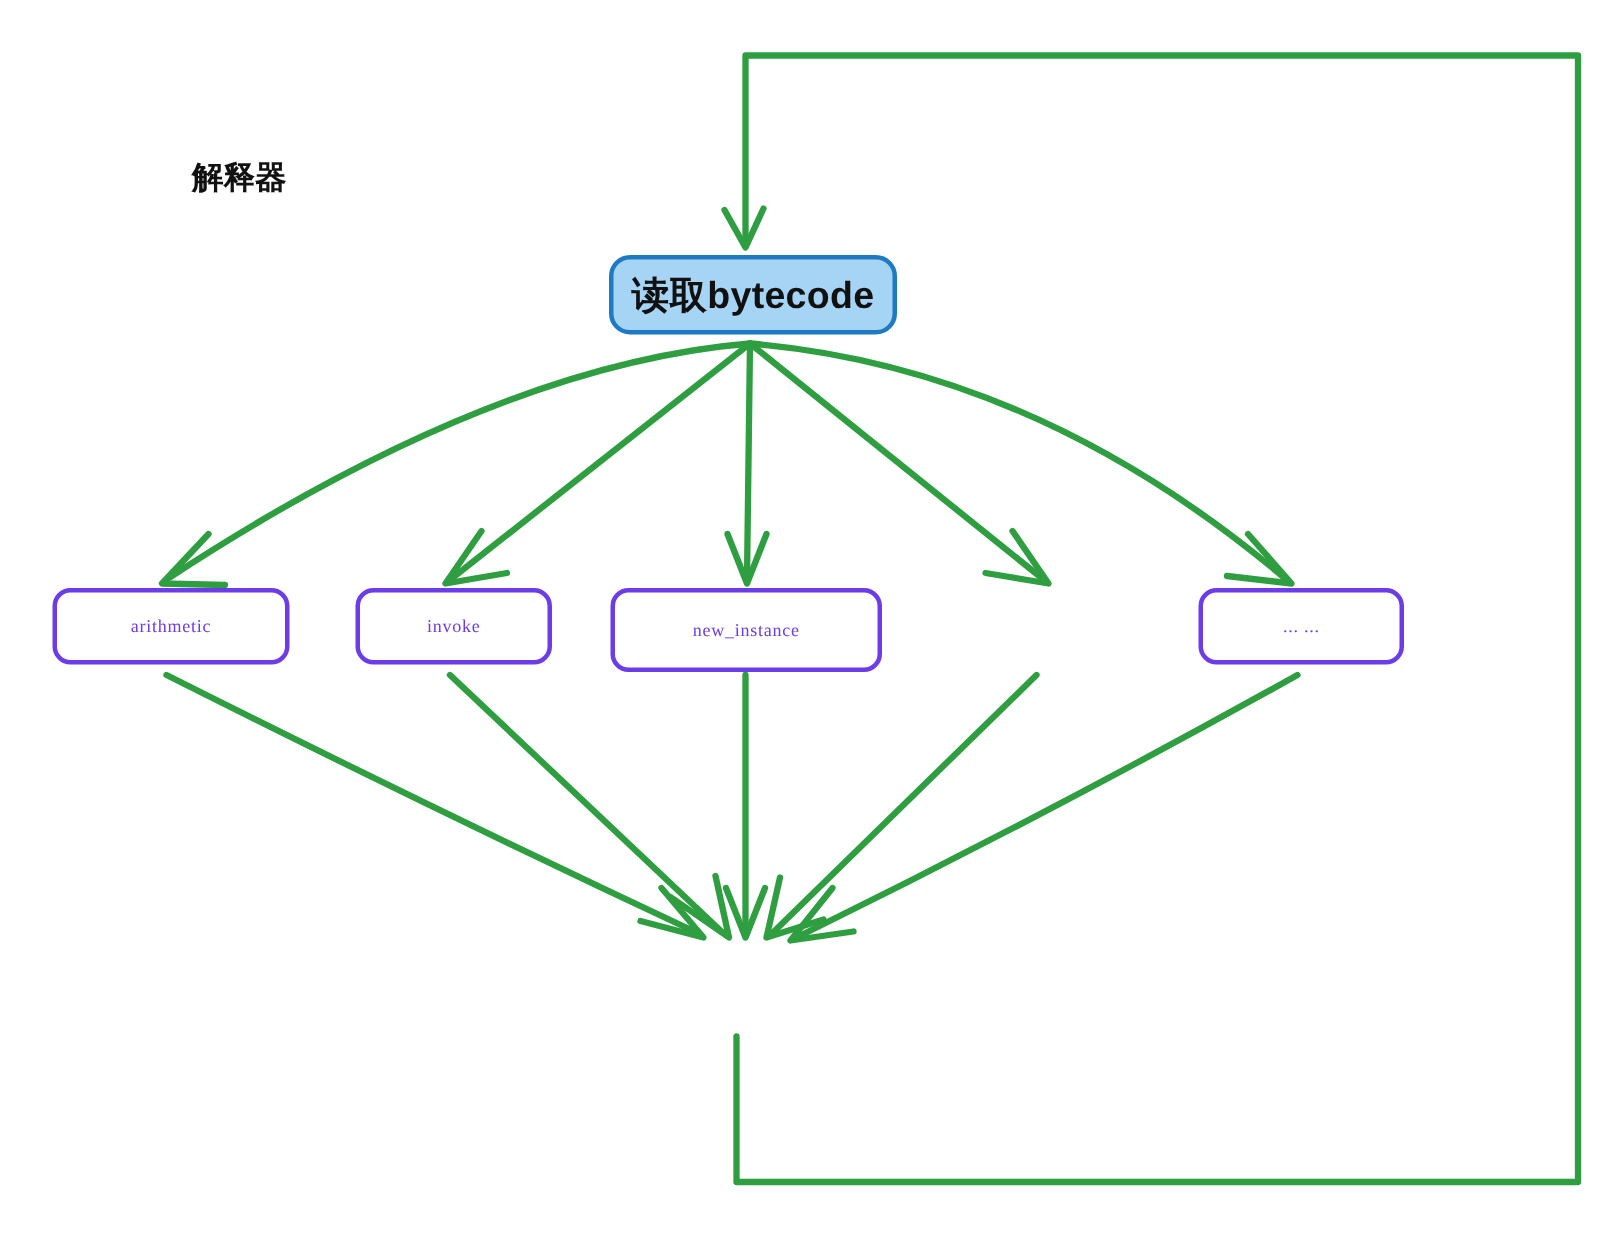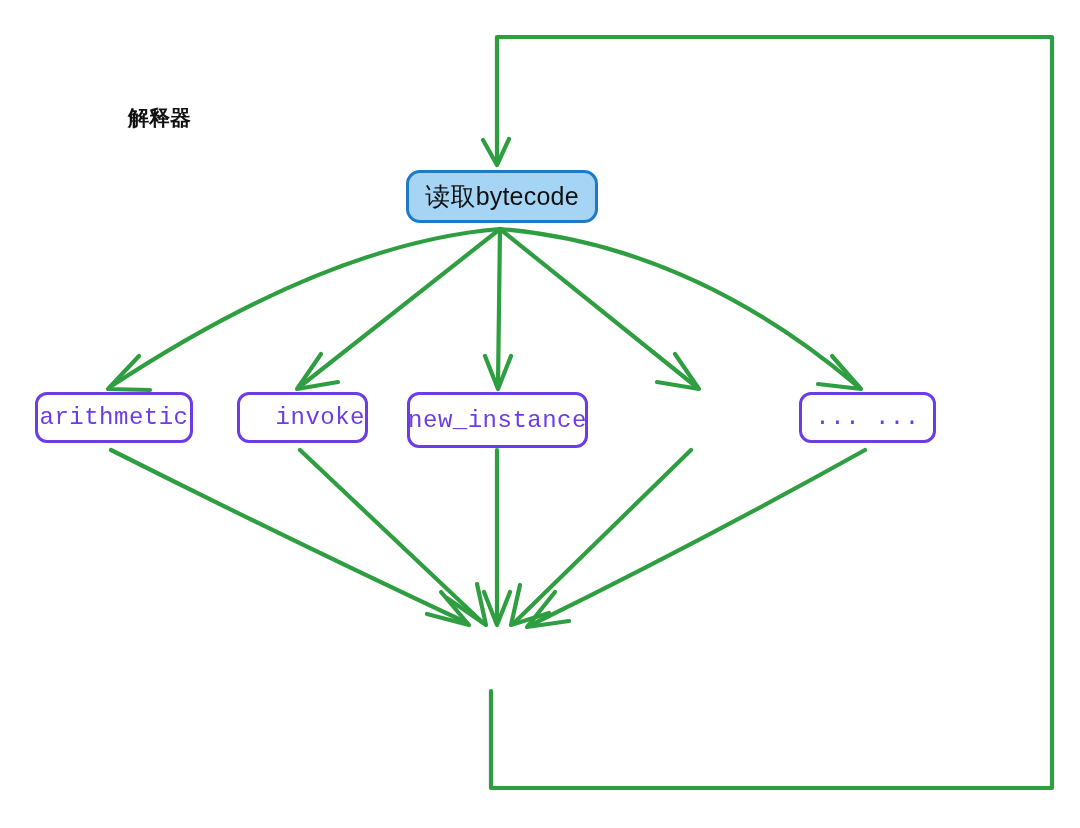--- a/index.html
+++ b/index.html
@@ -36,50 +36,50 @@
     justify-content: center;
     text-align: center;
     z-index: 3;
   }
   .node-process {
     background: #a5d4f5;
     border: 3px solid #1f7ac4;
     border-radius: 14px;
     color: #111111;
     font-family: "Liberation Sans", sans-serif;
-    font-weight: normal;
+    font-weight: bold;
     font-size: 25px;
     letter-spacing: 0.2px;
     text-align: center;
   }
   .node-op {
     background: #ffffff;
     border: 3px solid #6c3ce9;
     border-radius: 12px;
     color: #6c3ce9;
-    font-family: Liberation Mono, monospace;
-    font-size: 24px;
+    font-family: Liberation Serif, serif;
+    font-size: 12px;
     letter-spacing: 0.5px;
   }
   #title-label {
     position: absolute;
     left: 128px;
     top: 104px;
     font-family: "Liberation Sans", sans-serif;
     font-weight: bold;
     font-size: 21px;
     color: #111111;
     z-index: 4;
     white-space: nowrap;
   }
   
   #node-read-bytecode { left: 406px; top: 170px; width: 192px; height: 53px; }
   #node-save-result   { left: 367px; top: 629px; width: 258px; height: 61px; }
   #node-op-0 { left: 35px;  top: 392px; width: 158px; height: 51px; }
-  #node-op-1 { left: 237px; top: 392px; width: 131px; height: 51px; justify-content: flex-end; }
+  #node-op-1 { left: 237px; top: 392px; width: 131px; height: 51px; }
   #node-op-2 { left: 407px; top: 392px; width: 181px; height: 56px; }
   #node-op-3 { left: 631px; top: 392px; width: 137px; height: 51px; }
   #node-op-4 { left: 799px; top: 392px; width: 137px; height: 51px; }
 </style>
 </head>
 <body>
 
 <div id="diagram-root">
 
   <svg id="diagram-svg" viewBox="0 0 1080 828" xmlns="http://www.w3.org/2000/svg">

